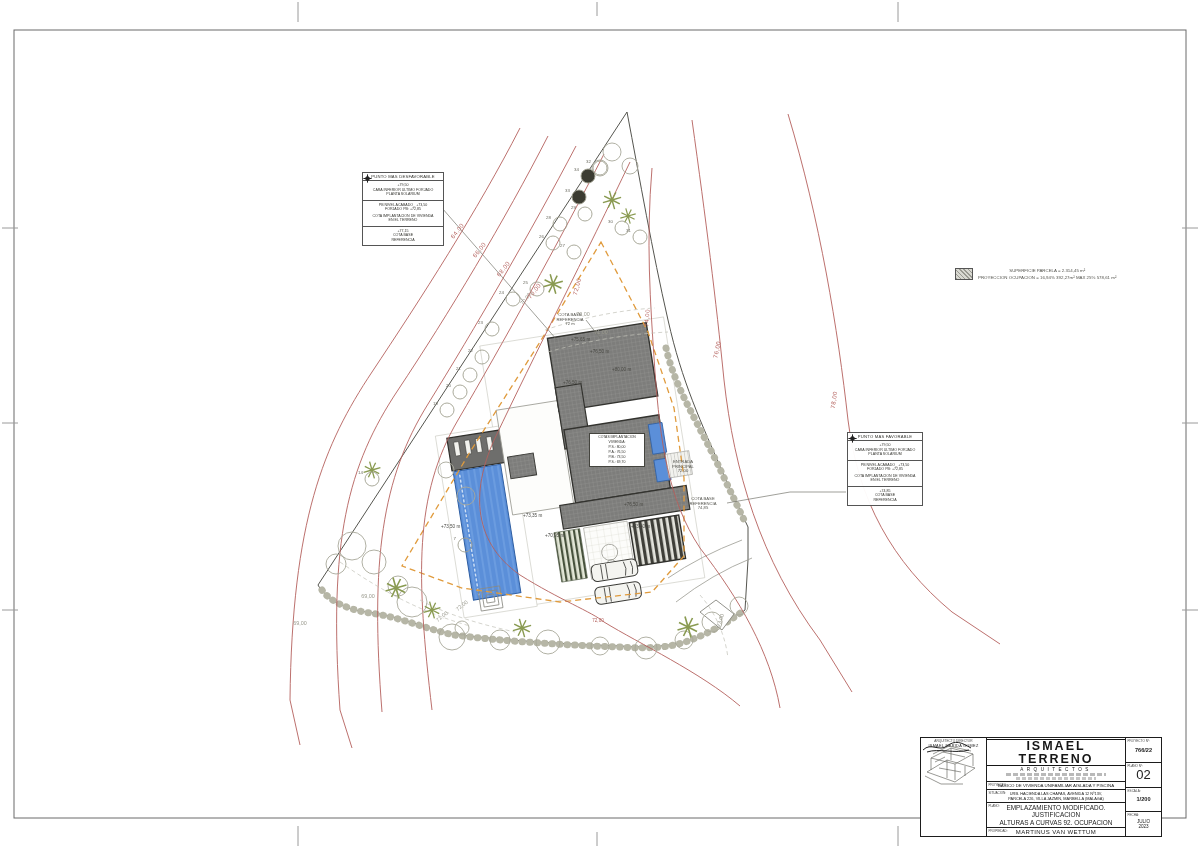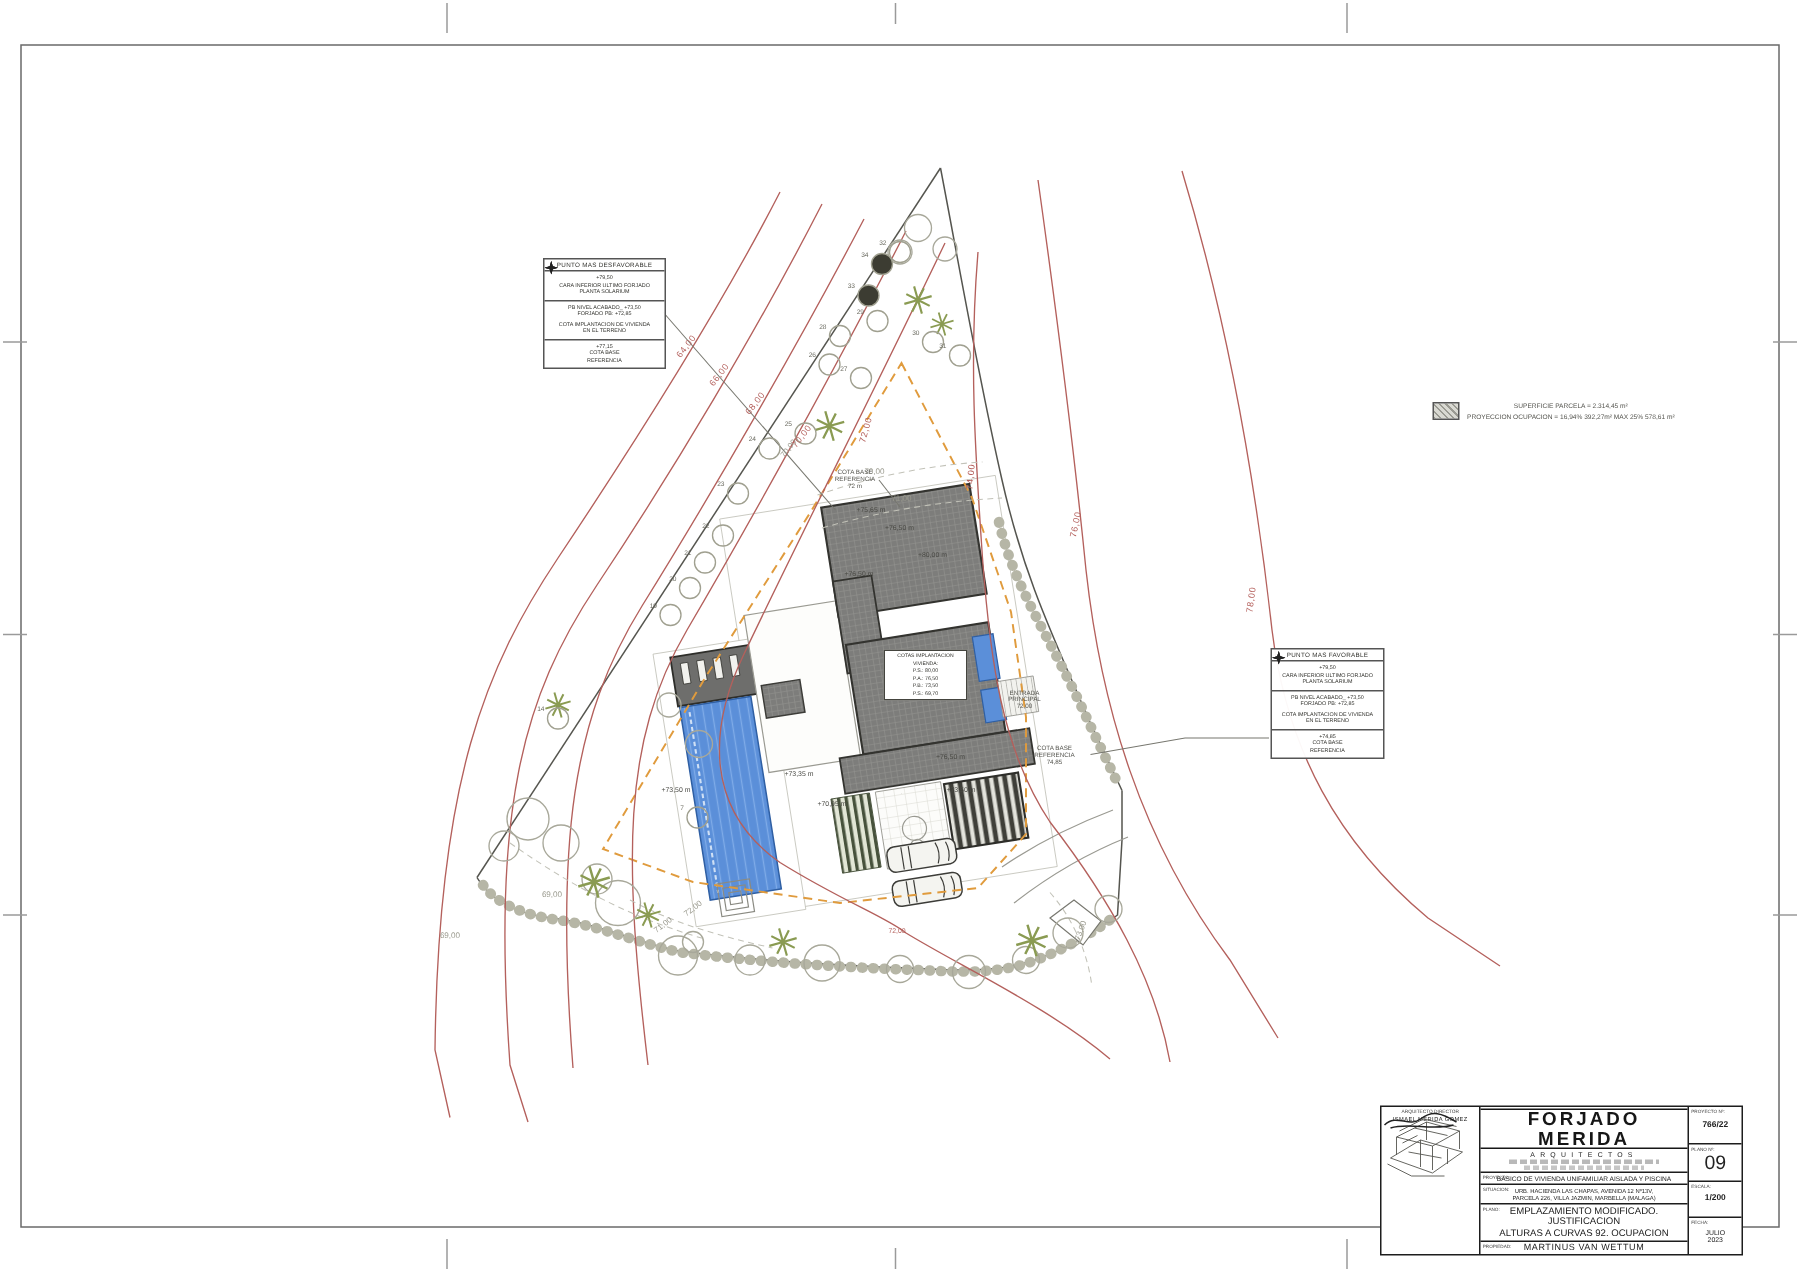--- a/index.html
+++ b/index.html
@@ -397,21 +397,21 @@
     </svg>
     <div class="dirlbl">ARQUITECTO DIRECTOR</div>
     <svg width="52" height="18" viewBox="0 0 52 18">
       <path d="M2 12 C10 4 18 14 26 8 S40 4 50 10 M6 14 C18 10 34 16 48 12" fill="none" stroke="#222" stroke-width="1"></path>
     </svg>
     <div class="dirname">ISMAEL MERIDA GOMEZ</div>
   </div>
 
   <div class="tb-mid">
     <div class="tb-head">
-      <span class="tb-logo">FORJADO MERIDA</span>
+      <span class="tb-logo">ISMAEL TERRENO</span>
       <div class="tb-sub">ARQUITECTOS</div>
       <div class="addr"></div>
       <div class="addr2"></div>
     </div>
     <div class="tb-row">
       <span class="tb-lab">PROYECTO:</span>
       <span class="v-proyecto">BASICO DE VIVIENDA UNIFAMILIAR AISLADA Y PISCINA</span>
     </div>
     <div class="tb-row">
       <span class="tb-lab">SITUACION:</span>
@@ -433,21 +433,21 @@
     </div>
   </div>
 
   <div class="tb-right">
     <div class="tb-cell">
       <span class="tb-lab">PROYECTO Nº:</span>
       <span class="v-num">766/22</span>
     </div>
     <div class="tb-cell">
       <span class="tb-lab">PLANO Nº:</span>
-      <span class="v-big">09</span>
+      <span class="v-big">02</span>
     </div>
     <div class="tb-cell">
       <span class="tb-lab">ESCALA:</span>
       <span class="v-num">1/200</span>
     </div>
     <div class="tb-cell">
       <span class="tb-lab">FECHA:</span>
       <span class="v-date">
         <span>JULIO</span><br>
         <span>2023</span>

